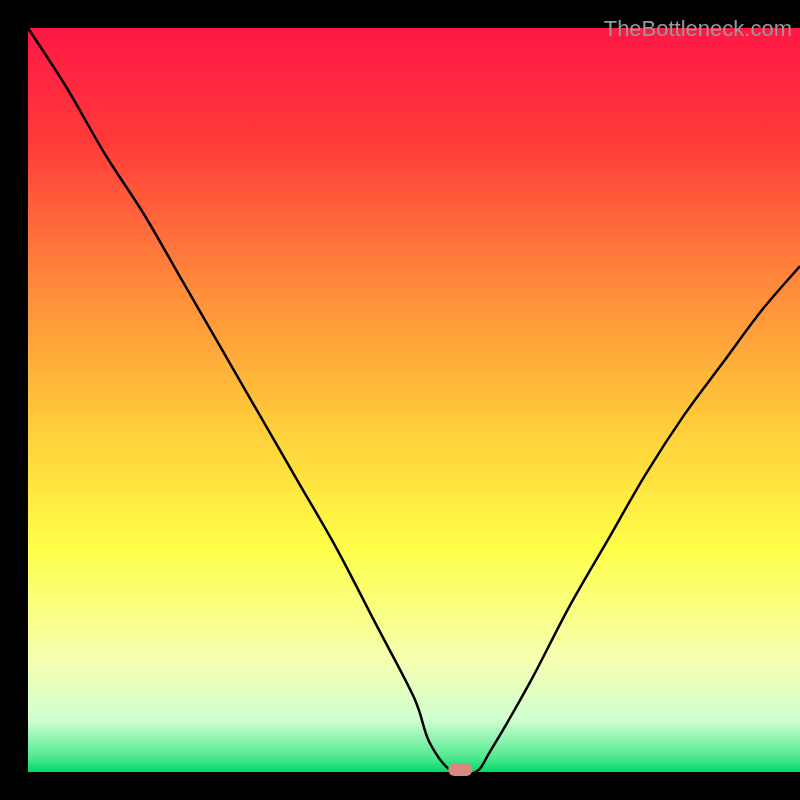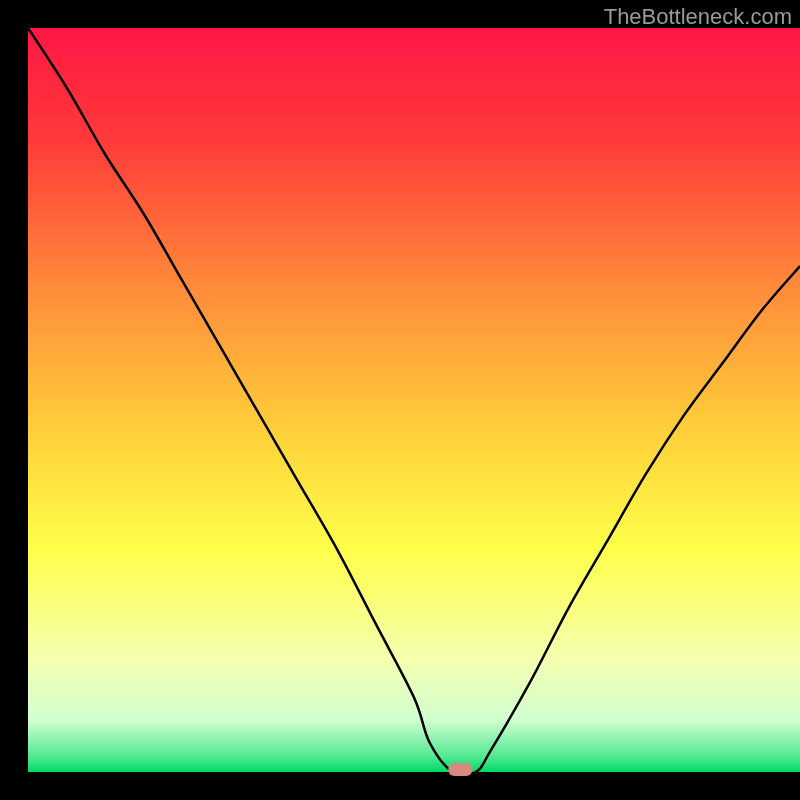--- a/index.html
+++ b/index.html
@@ -11,21 +11,21 @@
     font-family: Arial, sans-serif;
     position: relative;
   }
   .container {
     width: 800px;
     height: 800px;
     position: relative;
   }
   .watermark {
     position: absolute;
-    top: 4px;
+    top: 16px;
     right: 8px;
     color: #999;
     font-size: 22px;
     font-family: Arial, sans-serif;
     z-index: 10;
   }
   svg {
     display: block;
   }
 </style>

